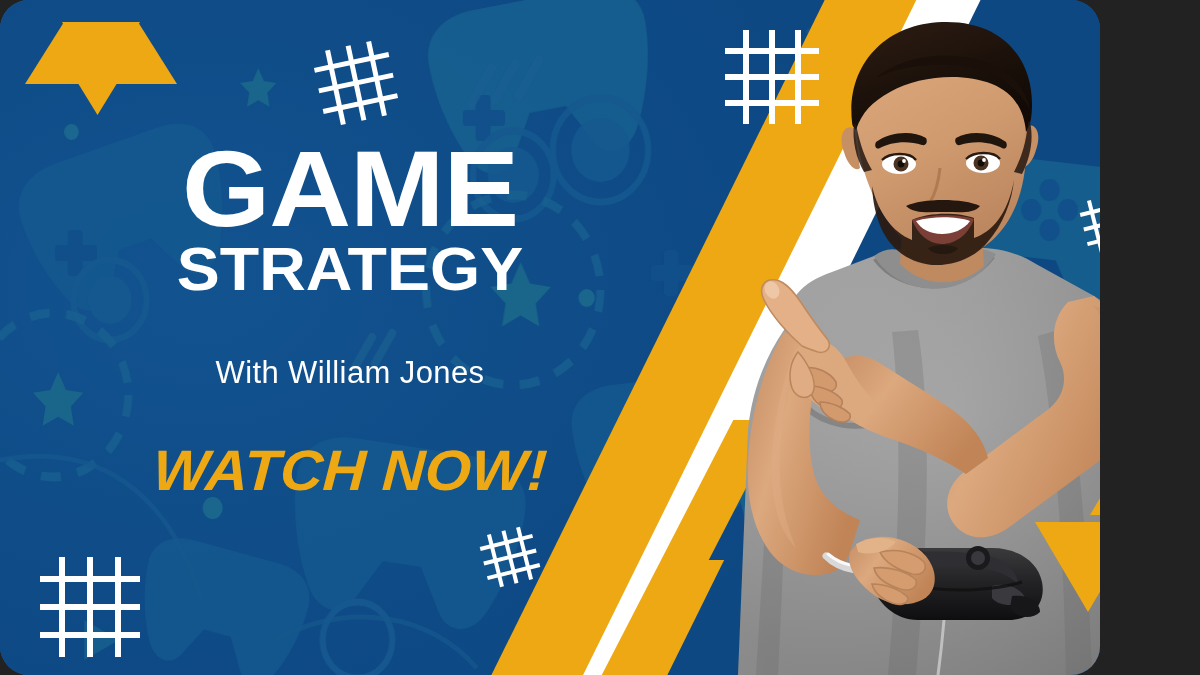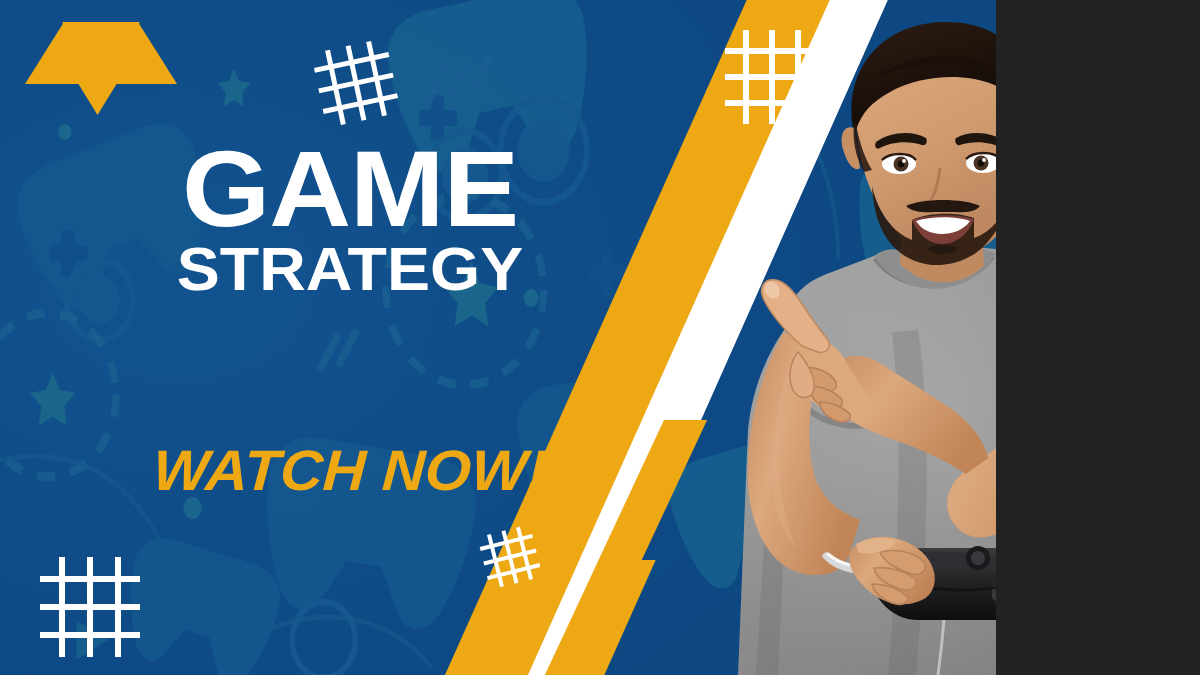--- a/index.html
+++ b/index.html
@@ -3,24 +3,25 @@
 <meta charset="utf-8">
 <title>Game Strategy Banner</title>
 <style>
   * { margin:0; padding:0; box-sizing:border-box; }
   html,body{
     background:#222;
     font-family:"Liberation Sans", sans-serif;
   }
   #banner{
     position:relative;
-    width:996px;
+    width:1100px;
     height:675px;
     overflow:hidden;
     background:#0f4f8f;
+    border-radius:29px;
   }
 
   
   .bg-base{
     position:absolute; inset:0;
     background:
       radial-gradient(ellipse 700px 520px at 18% 42%, #12538f 0%, #0e4a86 70%, #0d4883 100%),
       linear-gradient(135deg,#14558f 0%, #0e4a86 50%, #0d4682 100%);
   }
   .bg-pattern{ position:absolute; inset:0; }
@@ -601,16 +602,17 @@
         <line x1="12" y1="0" x2="12" y2="54"></line>
         <line x1="27" y1="0" x2="27" y2="54"></line>
         <line x1="42" y1="0" x2="42" y2="54"></line>
       </g>
     </svg>
   </div>
 
   <div class="text-block">
     <div class="title-main">GAME</div>
     <div class="title-sub">STRATEGY</div>
+    <div class="presenter">With William Jones</div>
     <div class="cta">WATCH NOW!</div>
   </div>
 
 </div>
 
 </body></html>

